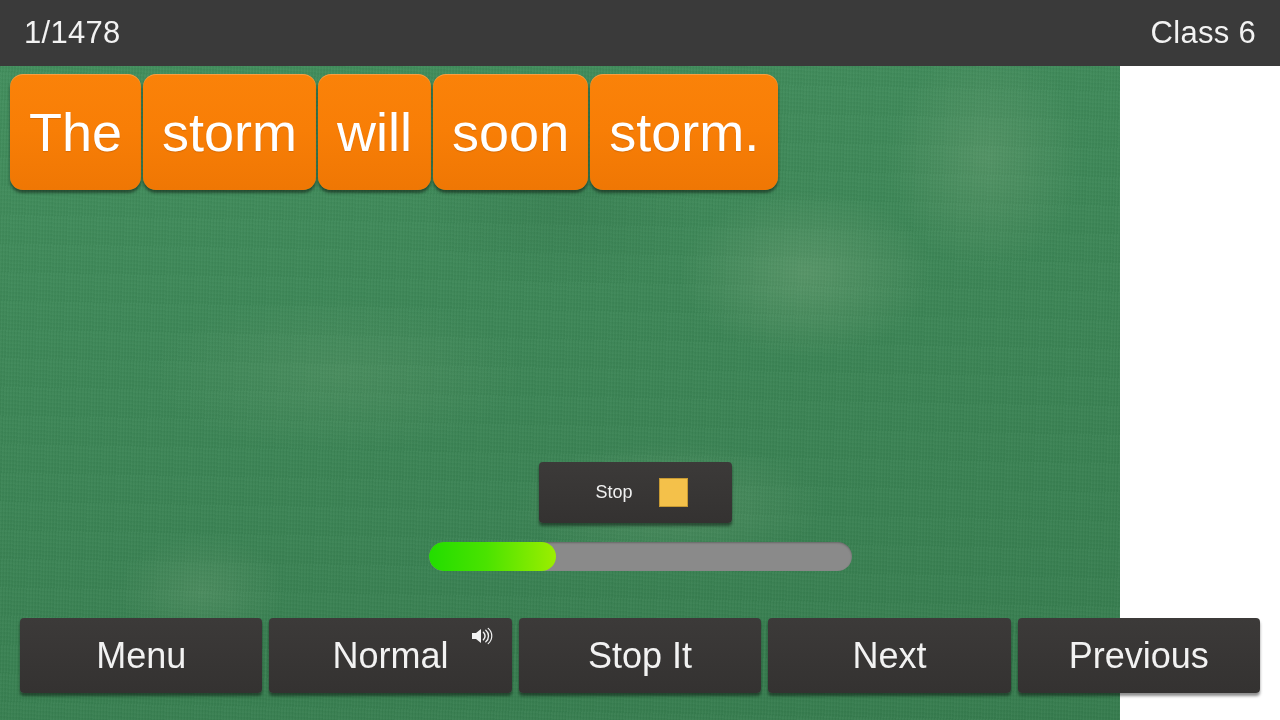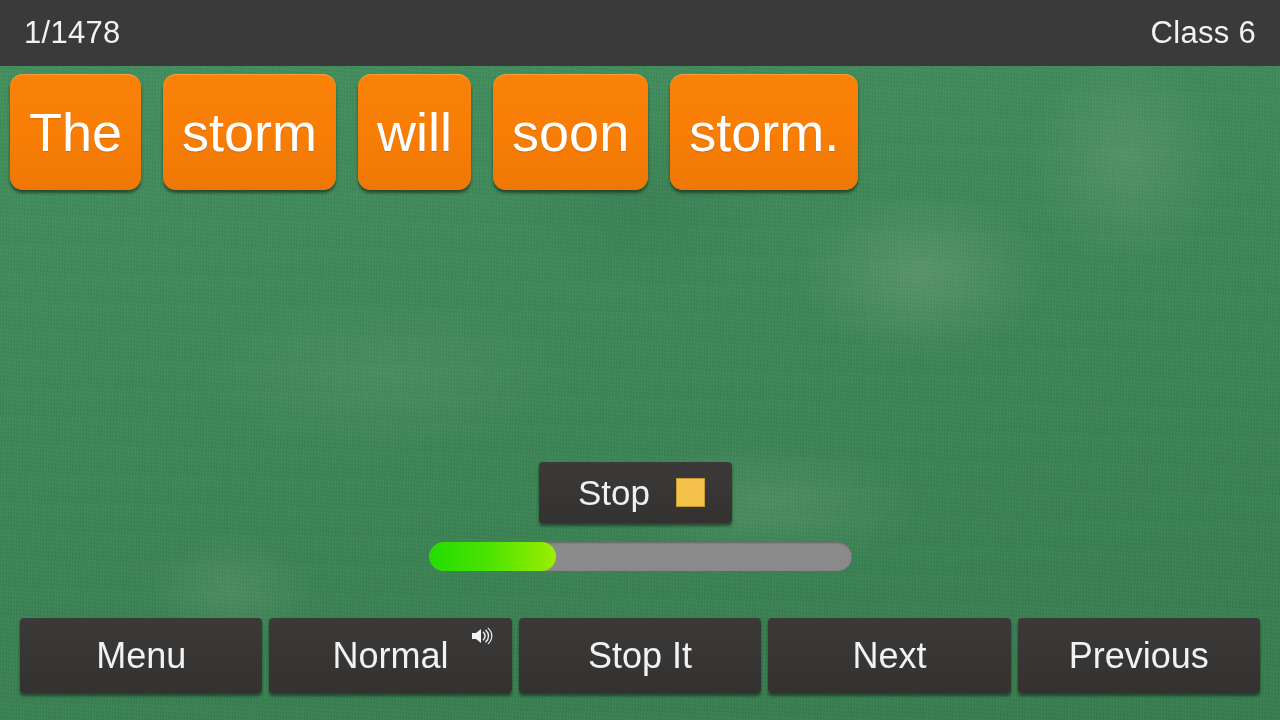--- a/index.html
+++ b/index.html
@@ -7,21 +7,21 @@
 
   html, body {
     width: 1280px;
     height: 720px;
     overflow: hidden;
     font-family: "Liberation Sans", sans-serif;
   }
 
   #app {
     position: relative;
-    width: 1280px;
+    width: 1120px;
     height: 720px;
     background-color: #3e8a5a;
     background-image:
       radial-gradient(ellipse 180px 120px at 72% 38%, rgba(190,205,170,0.20), rgba(190,205,170,0) 70%),
       radial-gradient(ellipse 220px 90px at 60% 70%, rgba(200,210,180,0.13), rgba(200,210,180,0) 70%),
       radial-gradient(ellipse 140px 160px at 88% 22%, rgba(185,200,165,0.16), rgba(185,200,165,0) 70%),
       radial-gradient(ellipse 260px 110px at 30% 52%, rgba(180,198,160,0.10), rgba(180,198,160,0) 72%),
       radial-gradient(ellipse 120px 80px at 18% 82%, rgba(195,205,175,0.12), rgba(195,205,175,0) 70%),
       radial-gradient(ellipse 200px 130px at 50% 28%, rgba(30,80,50,0.12), rgba(30,80,50,0) 70%),
       repeating-linear-gradient(92deg, rgba(255,255,255,0.022) 0px, rgba(255,255,255,0.022) 1px, rgba(0,0,0,0.02) 2px, rgba(0,0,0,0.02) 3px),
@@ -48,21 +48,21 @@
     letter-spacing: 0.3px;
     white-space: nowrap;
   }
 
   
   #tiles {
     position: absolute;
     top: 74px;
     left: 10px;
     display: flex;
-    gap: 22px;
+    gap: 2px;
   }
   .tile {
     height: 116px;
     background: linear-gradient(180deg, #fa8209 0%, #f87e06 48%, #ef7704 100%);
     border-radius: 13px;
     box-shadow: 0 3px 3px rgba(0,0,0,0.45), inset 0 1px 0 rgba(255,255,255,0.22);
     display: flex;
     align-items: center;
     justify-content: center;
     padding: 0 19px;
@@ -88,21 +88,21 @@
     box-shadow: 0 3px 3px rgba(0,0,0,0.45);
     display: flex;
     align-items: center;
     justify-content: center;
     gap: 26px;
     padding-left: 26px;
     padding-right: 14px;
   }
   #stop-label {
     color: #f0f0f0;
-    font-size: 35px;
+    font-size: 18px;
     white-space: nowrap;
   }
   #stop-square {
     width: 29px;
     height: 29px;
     background: #f4c14a;
     border: 1px solid #c79a33;
     flex: 0 0 auto;
   }
 

